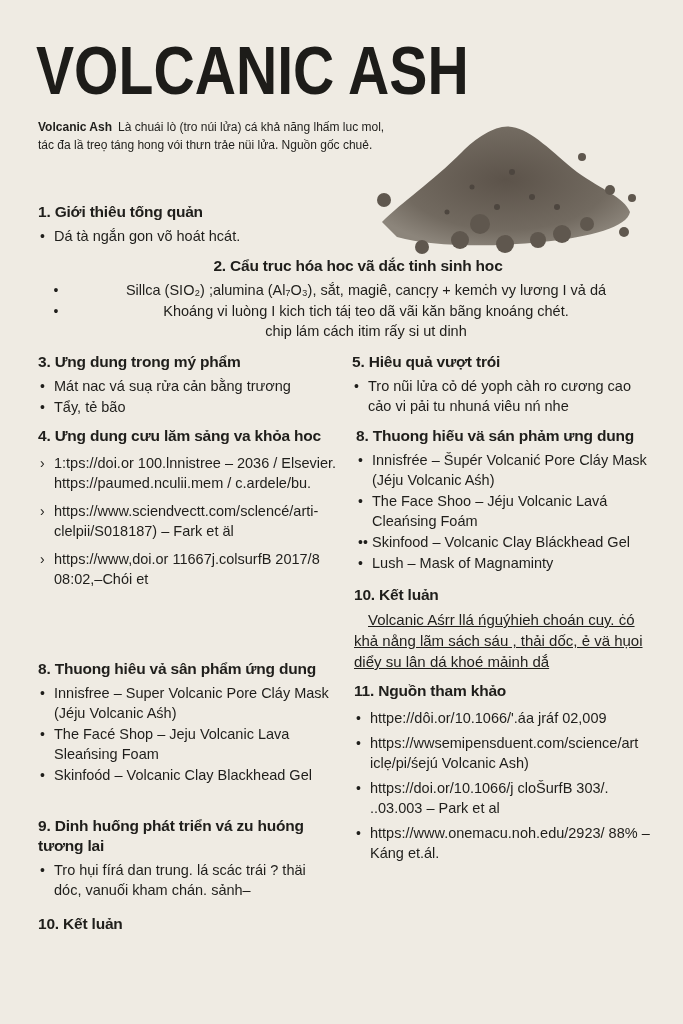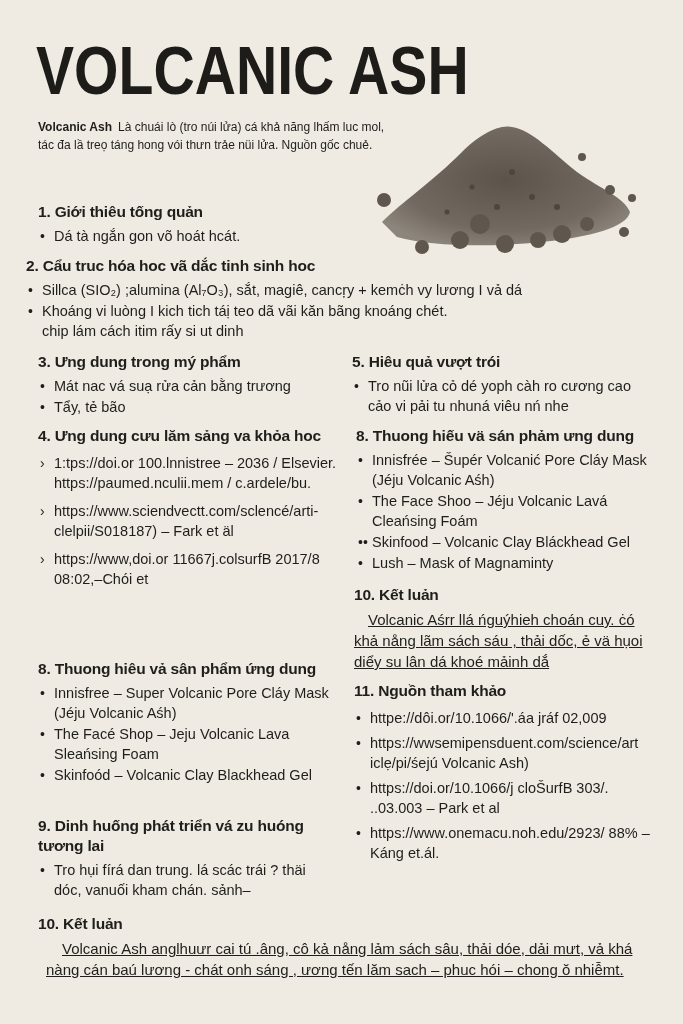--- a/index.html
+++ b/index.html
@@ -85,21 +85,21 @@
     </g>
   </svg>
 
   <div class="sec" style="left:38px;top:194px;width:330px;">
     <h3>1. Giới thiêu tống quản</h3>
     <ul>
       <li><span class="mk">•</span><span>Dá tà ngắn gon võ hoát hcát.</span></li>
     </ul>
   </div>
 
-  <div class="sec" style="left:26px;top:248px;width:620px;">
+  <div class="sec" style="left:48px;top:248px;width:620px;text-align:center;">
     <h3>2. Cẩu truc hóa hoc vã dắc tinh sinh hoc</h3>
     <ul>
       <li><span class="mk">•</span><span>Sillca (SIO₂) ;alumina (Al₇O₃), sắt, magiê, cancŗy + kemċh vy lương I vả dá</span></li>
       <li><span class="mk">•</span><span>Khoáng vi luòng I kich tich táị teo dã vãi kăn bãng knoáng chét.</span><br><span>chip lám cách itim rấy si ut dinh</span></li>
     </ul>
   </div>
 
   <div class="sec" style="left:38px;top:344px;width:300px;">
     <h3>3. Ưng dung trong mý phẩm</h3>
     <ul>
@@ -161,16 +161,15 @@
 
   <div class="sec" style="left:38px;top:808px;width:295px;">
     <h3>9. Dinh huống phát triển vá zu huóng tương lai</h3>
     <ul>
       <li><span class="mk">•</span><span>Tro hụi fírá dan trung. lá scác trái ? thäi dóc, vanuối kham chán. sảnh–</span></li>
     </ul>
   </div>
 
   <div class="sec" style="left:38px;top:906px;width:610px;">
     <h3>10. Kết luản</h3>
-    <p style="text-indent:16px;padding-left:8px;">Volcanic Ash anglhuưr cai tú .âng, cô kả nång lảm sách sâu, thải dóe, dải mưt, vả khá nàng cán baú lương - chát onh sáng , ương tến lăm sach – phuc hói – chong ŏ nhiễmt.</p>
   </div>
 
 </div>
 
 </body></html>

